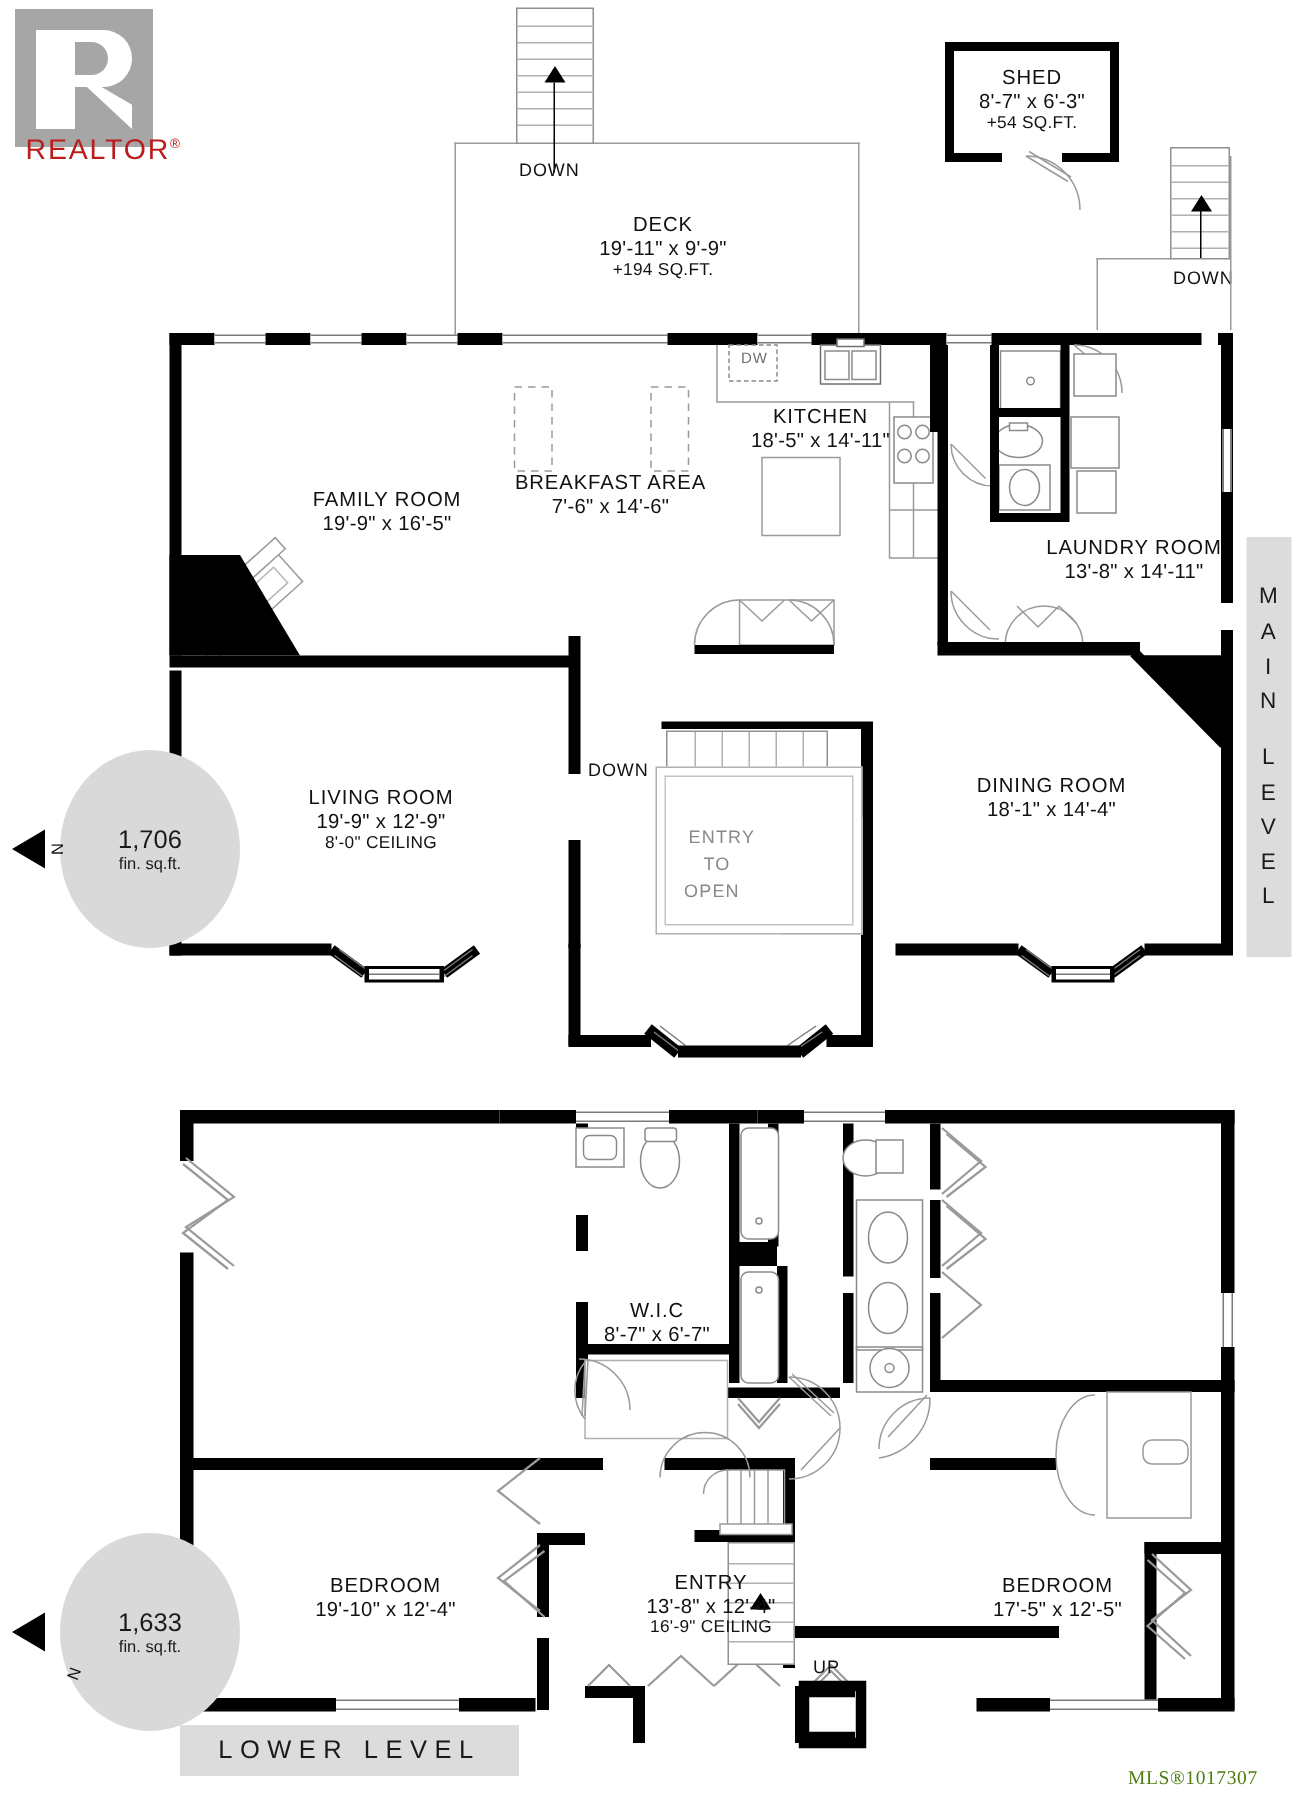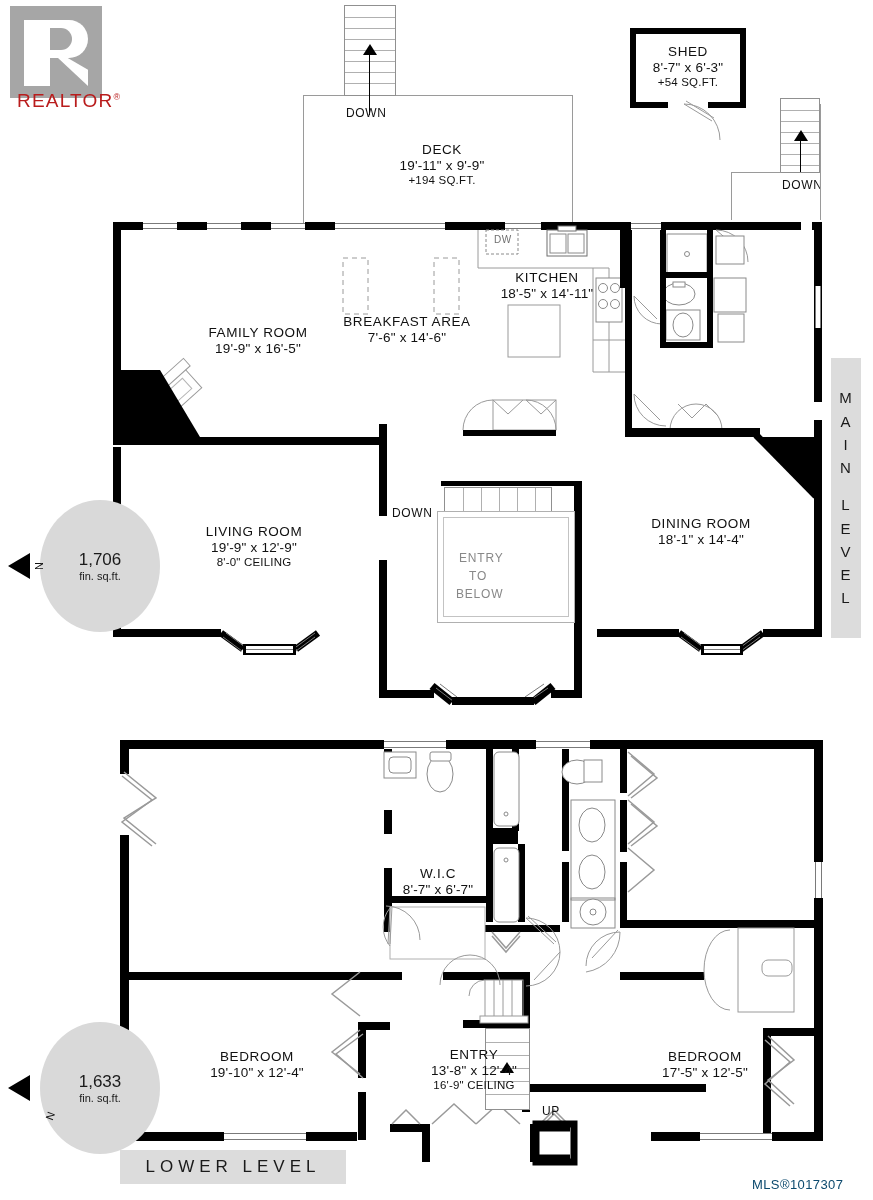--- a/index.html
+++ b/index.html
@@ -213,23 +213,23 @@
     align-items: center;
     justify-content: center;
     font-size: 17px;
     letter-spacing: 5px;
     color: #1a1a1a;
     font-family: "Liberation Sans", sans-serif;
   }
   .mls {
     position: absolute;
     font-size: 13px;
-    color: #0c4a6e;
+    color: #4d7c0f;
     letter-spacing: 0.4px;
-    font-family: Liberation Sans, sans-serif;
+    font-family: Liberation Serif, serif;
   }
   
   .window {
     position: absolute;
     background: #ffffff;
     box-sizing: border-box;
   }
   .window.h { border-top: 1px solid #7a7a7a; border-bottom: 1px solid #7a7a7a; }
   .window.v { border-left: 1px solid #7a7a7a; border-right: 1px solid #7a7a7a; }
   svg.overlay {
@@ -486,35 +486,39 @@
     <div class="tread" style="top:65px;"></div>
   </div>
   <div class="hairline" style="left:548px;top:512px;width:1px;height:50px;"></div>
   <div class="arrow-down" style="left:542px;top:562px;"></div>
   <div class="smalltext" style="left:392px;top:506px;">DOWN</div>
 
   <div class="fixture" style="left:437px;top:511px;width:138px;height:112px;border-color:#b0b0b0;"></div>
   <div class="fixture" style="left:443px;top:517px;width:126px;height:100px;border-color:#c3c3c3;"></div>
   <div class="smalltext" style="left:459px;top:551px;color:#888;letter-spacing:0.8px;">ENTRY</div>
   <div class="smalltext" style="left:469px;top:569px;color:#888;letter-spacing:0.8px;">TO</div>
-  <div class="smalltext" style="left:456px;top:587px;color:#888;letter-spacing:0.8px;">BELOW</div>
+  <div class="smalltext" style="left:456px;top:587px;color:#888;letter-spacing:0.8px;">OPEN</div>
 
   <div class="smalltext" style="left:494px;top:234px;font-size:10px;color:#6f6f6f;">DW</div>
 
   <div class="roomlabel" style="left:180px;top:325px;width:156px;">
     <div class="nm">FAMILY ROOM</div>
     <div class="dim">19'-9" x 16'-5"</div>
   </div>
   <div class="roomlabel" style="left:328px;top:314px;width:158px;">
     <div class="nm">BREAKFAST AREA</div>
     <div class="dim">7'-6" x 14'-6"</div>
   </div>
   <div class="roomlabel" style="left:474px;top:270px;width:146px;">
     <div class="nm">KITCHEN</div>
     <div class="dim">18'-5" x 14'-11"</div>
+  </div>
+  <div class="roomlabel" style="left:683px;top:357px;width:146px;">
+    <div class="nm">LAUNDRY ROOM</div>
+    <div class="dim">13'-8" x 14'-11"</div>
   </div>
   <div class="roomlabel" style="left:178px;top:524px;width:152px;">
     <div class="nm">LIVING ROOM</div>
     <div class="dim">19'-9" x 12'-9"</div>
     <div class="ceil">8'-0" CEILING</div>
   </div>
   <div class="roomlabel" style="left:625px;top:516px;width:152px;">
     <div class="nm">DINING ROOM</div>
     <div class="dim">18'-1" x 14'-4"</div>
   </div>

